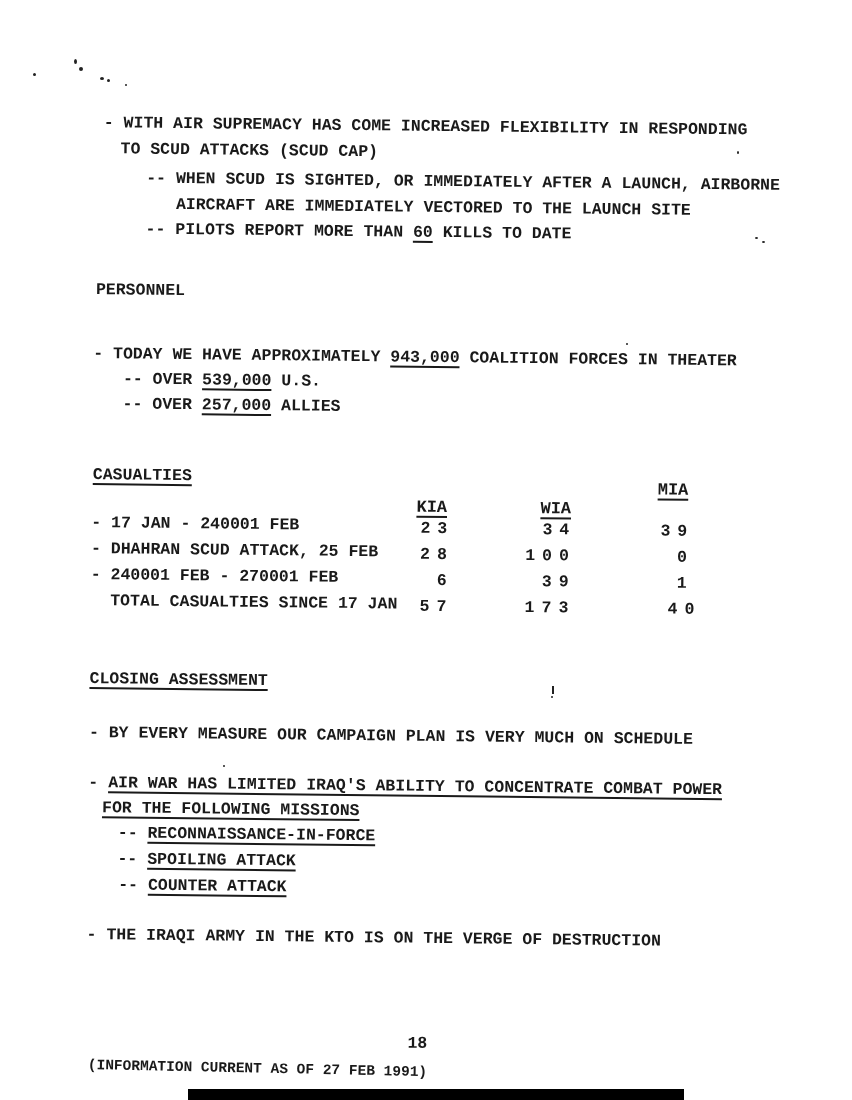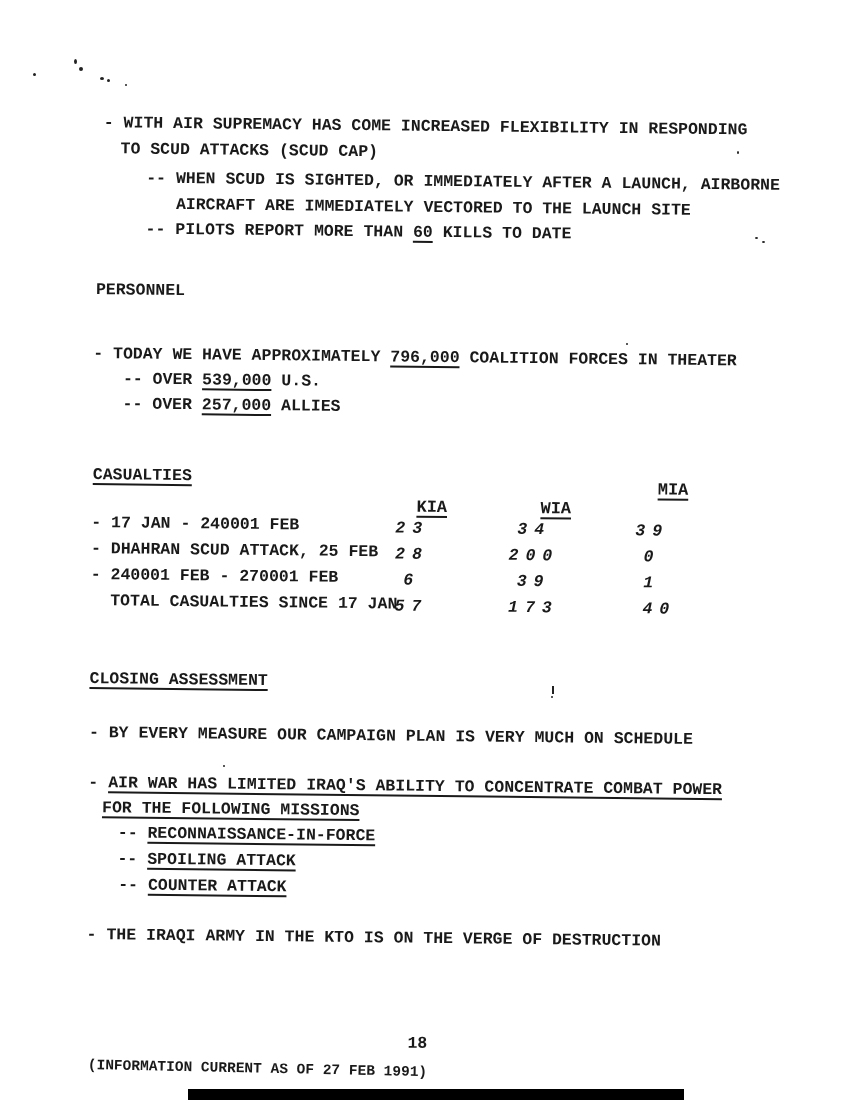--- a/index.html
+++ b/index.html
@@ -7,22 +7,22 @@
     position:relative; width:852px; height:1100px;
     background:#ffffff; overflow:hidden;
     font-family:"Liberation Mono","DejaVu Sans Mono",monospace;
     font-weight:700; color:#1a1a1a;
   }
   .doc { position:absolute; left:0; top:0; width:852px; height:1100px;
          transform:rotate(0.65deg); transform-origin:90px 110px; }
   .ln { position:absolute; white-space:pre; font-size:16.5px; line-height:1.15; }
   .u  { text-decoration:underline; text-decoration-thickness:1.6px;
         text-underline-offset:3.5px; text-decoration-skip-ink:none; }
-  .cell { position:absolute; width:84px; text-align:center; white-space:pre;
-          font-size:16.5px; letter-spacing:7px; line-height:1.15;font-style:italic; }
+  .cell { position:absolute; width:84px; text-align:right; white-space:pre;
+          font-size:16.5px; letter-spacing:7px; line-height:1.15; }
   .colhead { position:absolute; white-space:pre; font-size:17px; line-height:1.15; }
   .pagenum { position:absolute; font-size:16.5px; }
   .footer { position:absolute; left:88px; top:1057px; font-size:14.5px; white-space:pre;
             transform:rotate(1.2deg); transform-origin:0 0; }
   .speck { position:absolute; background:#222; border-radius:50%; }
   .bottombar { position:absolute; left:188px; top:1089px; width:496px; height:11px; background:#000; }
 </style>
 </head>
 <body>
 
@@ -44,38 +44,38 @@
 
   <div class="doc">
 
     <div class="ln" style="left:104px;top:114px">- WITH AIR SUPREMACY HAS COME INCREASED FLEXIBILITY IN RESPONDING</div>
     <div class="ln" style="left:121px;top:140px">TO SCUD ATTACKS (SCUD CAP)</div>
     <div class="ln" style="left:147px;top:169px">-- WHEN SCUD IS SIGHTED, OR IMMEDIATELY AFTER A LAUNCH, AIRBORNE</div>
     <div class="ln" style="left:177px;top:195px">AIRCRAFT ARE IMMEDIATELY VECTORED TO THE LAUNCH SITE</div>
     <div class="ln" style="left:147px;top:220px"><span>-- PILOTS REPORT MORE THAN </span><span class="u">60</span><span> KILLS TO DATE</span></div>
 
     <div class="ln" style="left:98px;top:281px">PERSONNEL</div>
-    <div class="ln" style="left:96px;top:345px"><span>- TODAY WE HAVE APPROXIMATELY </span><span class="u">796,000</span><span> COALITION FORCES IN THEATER</span></div>
+    <div class="ln" style="left:96px;top:345px"><span>- TODAY WE HAVE APPROXIMATELY </span><span class="u">943,000</span><span> COALITION FORCES IN THEATER</span></div>
     <div class="ln" style="left:126px;top:370px"><span>-- OVER </span><span class="u">539,000</span><span> U.S.</span></div>
     <div class="ln" style="left:126px;top:395px"><span>-- OVER </span><span class="u">257,000</span><span> ALLIES</span></div>
 
     <div class="ln u" style="left:97px;top:466px">CASUALTIES</div>
 
     <div class="colhead u" style="left:421px;top:494px">KIA</div>
     <div class="colhead u" style="left:545px;top:494px">WIA</div>
     <div class="colhead u" style="left:662px;top:474px">MIA</div>
 
     <div class="ln" style="left:96px;top:514px">- 17 JAN - 240001 FEB</div>
     <div class="cell" style="left:375px;top:516px">23</div>
     <div class="cell" style="left:497px;top:516px">34</div>
     <div class="cell" style="left:615px;top:516px">39</div>
 
     <div class="ln" style="left:96px;top:540px">- DHAHRAN SCUD ATTACK, 25 FEB</div>
     <div class="cell" style="left:375px;top:542px">28</div>
-    <div class="cell" style="left:497px;top:542px">200</div>
+    <div class="cell" style="left:497px;top:542px">100</div>
     <div class="cell" style="left:615px;top:542px">0</div>
 
     <div class="ln" style="left:96px;top:566px">- 240001 FEB - 270001 FEB</div>
     <div class="cell" style="left:375px;top:568px">6</div>
     <div class="cell" style="left:497px;top:568px">39</div>
     <div class="cell" style="left:615px;top:568px">1</div>
 
     <div class="ln" style="left:96px;top:592px">  TOTAL CASUALTIES SINCE 17 JAN</div>
     <div class="cell" style="left:375px;top:594px">57</div>
     <div class="cell" style="left:497px;top:594px">173</div>

